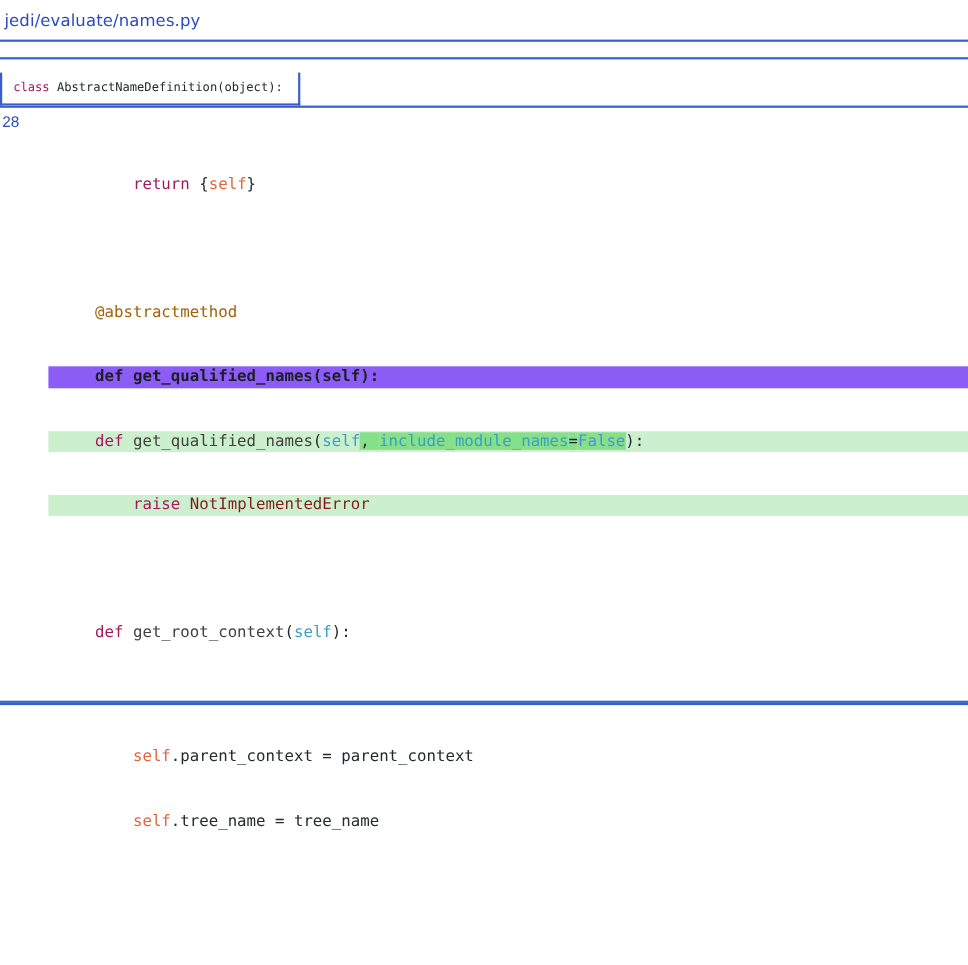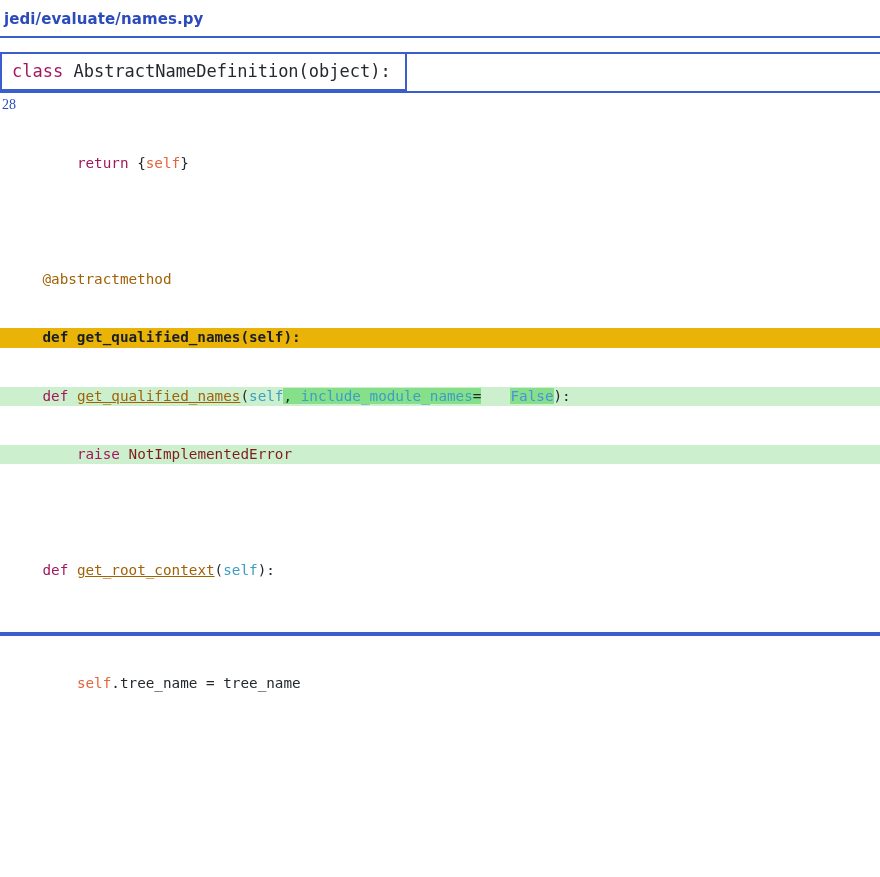--- a/index.html
+++ b/index.html
@@ -13,71 +13,71 @@
   }
   #root{position:relative;width:880px;height:877px;}
 
   
   .file-title{
     font-family:"DejaVu Sans", sans-serif;
     font-size:15px;
     color:#2b4bbd;
     padding:10px 4px 8px 4px;
     letter-spacing:.1px;
-    font-weight:bold;
   }
   .rule{
     height:0; border-top:2px solid #3a5fcd;
     margin:0 0 0 0;
   }
 
   
   .hunk-wrap{position:relative;}
   .hunk-box{
     display:inline-block;
     border:2px solid #3a5fcd;
     border-top:none;
     padding:7px 14px 8px 10px;
     font-family:"DejaVu Sans Mono", monospace;
-    font-size:17px;
+    font-size:11px;
     background:#ffffff;
-    margin-top:0;
+    margin-top:12px;
   }
   .hunk-rule-top{border-top:2px solid #3a5fcd;height:0;}
   .hunk-rule-bot{border-top:2px solid #3a5fcd;height:0;}
 
   
   .code{
     font-family:"DejaVu Sans Mono", monospace;
     font-size:14.3px;
     line-height:19.4px;
     white-space:pre;
     color:#24292e;
+    padding-left:44px;
   }
   .lineno{
     color:#2b4bbd;
-    font-family:Liberation Serif, serif;
+    font-family:Liberation Sans, sans-serif;
     font-size:14px;
     font-weight:400;
     padding:4px 0 2px 2px;
   }
   .ln{display:block;padding-left:8px;}
   .ln.blank{height:19.4px;}
 
-  .blk-del{background:#eab308;}
+  .blk-del{background:#8b5cf6;}
   .blk-add{background:#ccf0cd;}
   .pad-add{background:#ccf0cd;height:19.4px;}
   .w-add{background:#86e08a;}
 
   
   .kw      {color:#a3175e;}
-  .fn      {color:#a16207;text-decoration:underline;}           
+  .fn      {color:#404040;}           
   .self    {color:#e3653a;}           
   .param   {color:#3b9fc4;}           
-  .const   {color:#4f8fe0;margin-left:29px;}           
+  .const   {color:#4f8fe0;}           
   .deco    {color:#a16207;}           
   .err     {color:#7f1d1d;}           
   .plain   {color:#24292e;}
   .op      {color:#24292e;}
   .delline {color:#1b1f23; font-weight:600;}
 </style>
 </head>
 <body>
 
 <div id="root">
@@ -104,20 +104,21 @@
     <span class="ln blank"> </span>
     <span class="ln">    <span class="kw">def</span> <span class="fn">get_root_context</span>(<span class="param">self</span>):</span>
   </div>
 
   <div style="height:12px;"></div>
   <div class="hunk-rule-top"></div>
   <div class="hunk-rule-bot"></div>
 
 
   <div class="code">
+    <span class="ln">        <span class="self">self</span>.parent_context = parent_context</span>
     <span class="ln">        <span class="self">self</span>.tree_name = tree_name</span>
     <span class="ln blank"> </span>
     
 
     
     
     
     
     
     <span class="pad-add"></span>

